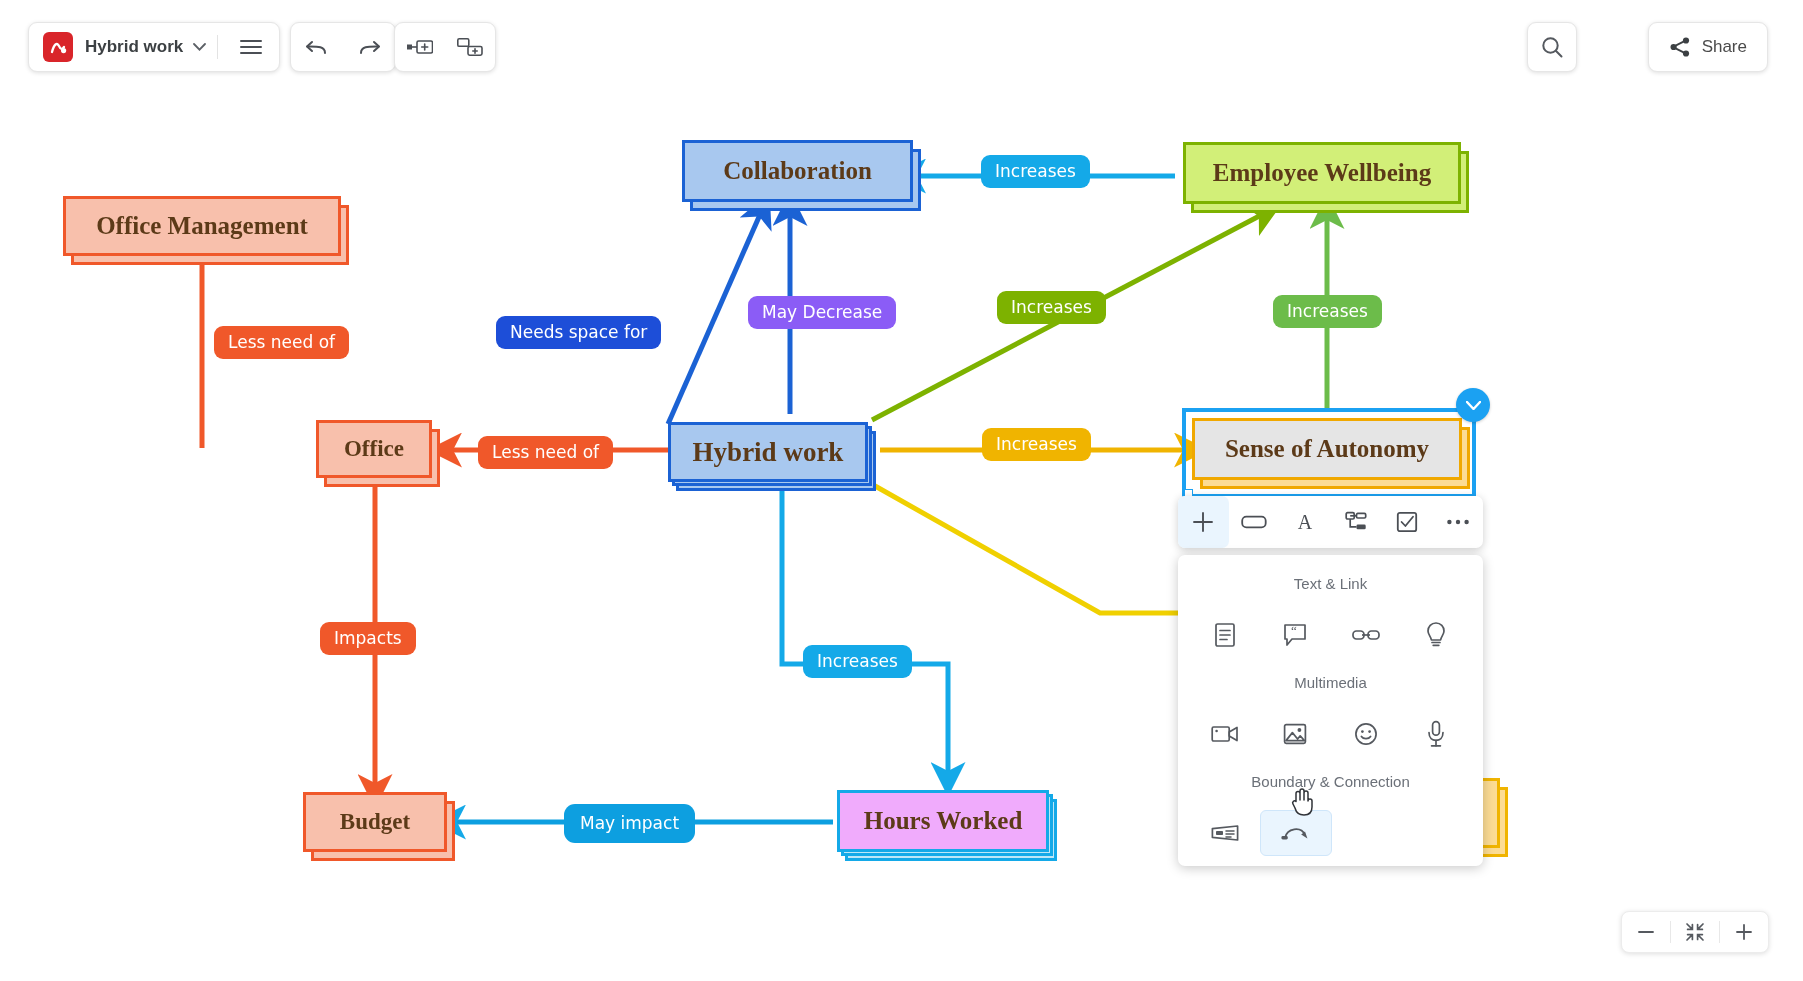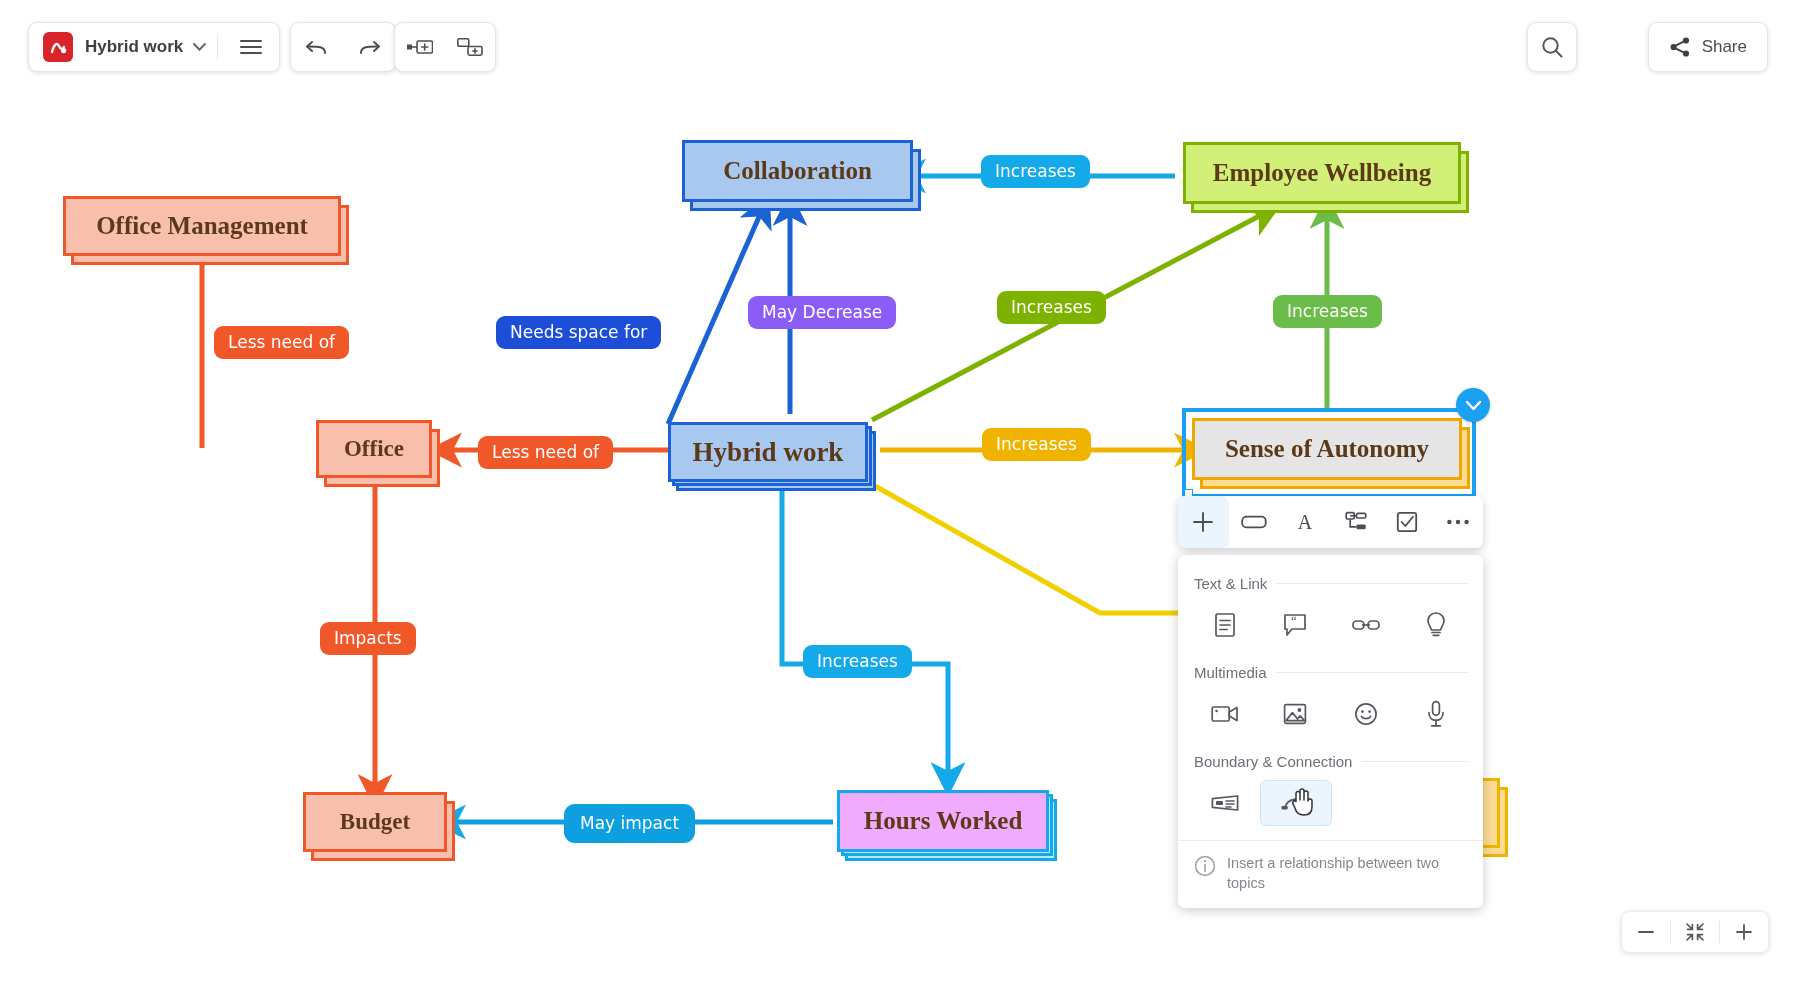--- a/index.html
+++ b/index.html
@@ -123,21 +123,21 @@
 
   
   #insert-panel {
     position: absolute; left: 1178px; top: 555px;
     width: 305px; background: #fff; border-radius: 7px;
     box-shadow: 0 2px 12px rgba(0,0,0,.22);
     z-index: 30; padding: 14px 0 0 0;
   }
   .sec-head {
     display: flex; align-items: center; gap: 10px;
-    padding: 0 16px; margin-bottom: 6px; margin-top: 6px;
+    padding: 0 16px; margin-bottom: 6px; margin-top: 6px; flex-direction: column;
   }
   .sec-head .txt { font-size: 15px; color: #6b7078; white-space: nowrap; }
   .sec-head .rule { flex: 1; height: 1px; background: #e8e8e8; }
   .icon-row { display: flex; padding: 4px 12px 10px 12px; }
   .icon-row .icell {
     flex: 1; height: 46px; display: flex; align-items: center;
     justify-content: center; border-radius: 6px; cursor: pointer;
     position: relative;
   }
   .icon-row .icell.sel { background: #eaf5fe; border: 1px solid #cfe6fa; }
@@ -538,28 +538,20 @@
         <svg width="32" height="22" viewBox="0 0 32 22">
           <path d="M5,16 C7,6 21,4 25,13" fill="none" stroke="#55595f" stroke-width="1.8" stroke-linecap="round"></path>
           <path d="M21.2,12.4 L27.4,16.6 L25,9.6 Z" fill="#55595f"></path>
           <rect x="1.4" y="14" width="6.4" height="3.4" rx="1.4" fill="#55595f"></rect>
         </svg>
       </div>
       <div class="icell" style="visibility:hidden;"></div>
       <div class="icell" style="visibility:hidden;"></div>
     </div>
 
-    <div class="panel-foot">
-      <svg width="22" height="22" viewBox="0 0 22 22" style="flex:none;margin-top:1px;">
-        <circle cx="11" cy="11" r="9.4" fill="none" stroke="#9aa0a7" stroke-width="1.5"></circle>
-        <circle cx="11" cy="6.2" r="1.15" fill="#9aa0a7"></circle>
-        <line x1="11" y1="9.6" x2="11" y2="16.2" stroke="#9aa0a7" stroke-width="1.6" stroke-linecap="round"></line>
-      </svg>
-      <span class="tip">Insert a relationship between two topics</span>
-    </div>
   </div>
 
   <div class="cursor-hand">
     <svg width="24" height="30" viewBox="0 0 24 30">
       <path d="M6,14 V6.6 a2,2 0 0 1 4,0 V13 V4 a2,2 0 0 1 4,0 V13 V6 a2,2 0 0 1 4,0 V14 a2,2 0 0 1 4,0 V20
                c0,5 -3,8 -8,8 c-5,0 -8,-3 -9,-7 L3,17 a2,2 0 0 1 3,-2.6 Z" fill="#fff" stroke="#303338" stroke-width="1.5" stroke-linejoin="round"></path>
     </svg>
   </div>
 
   <div id="zoom-ctl">

